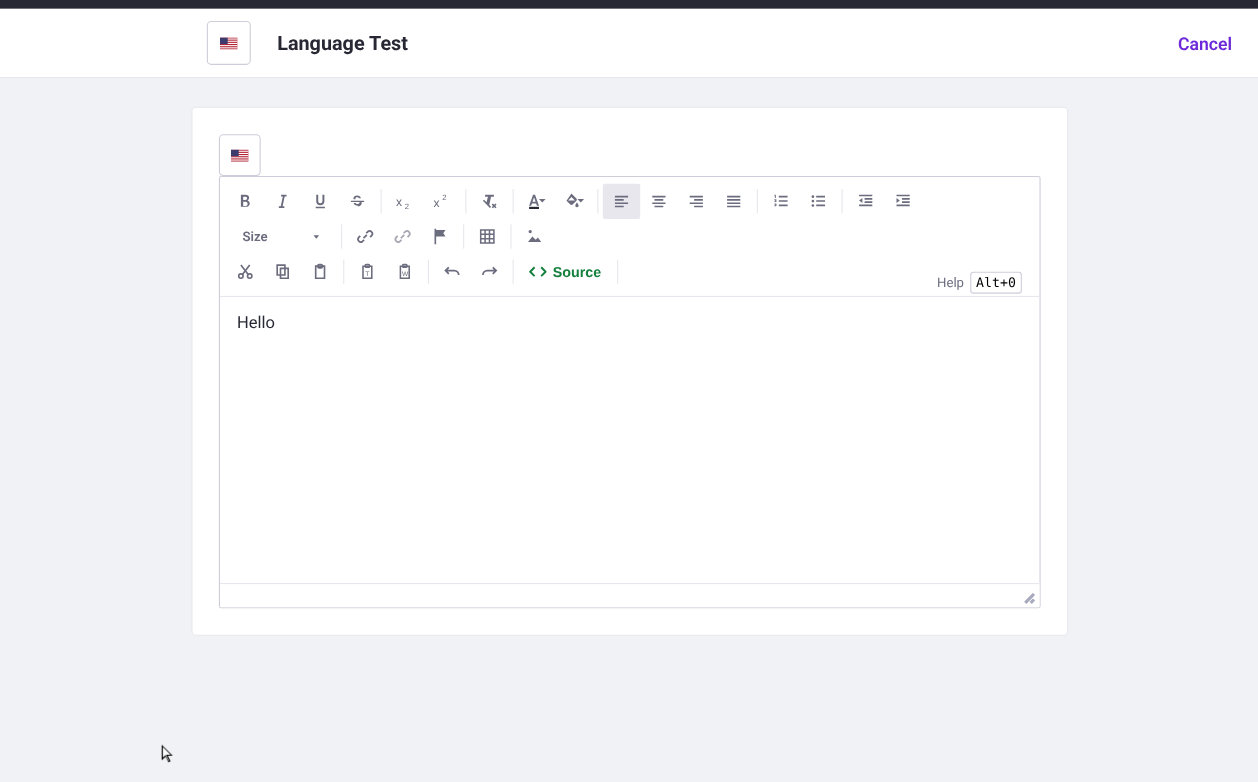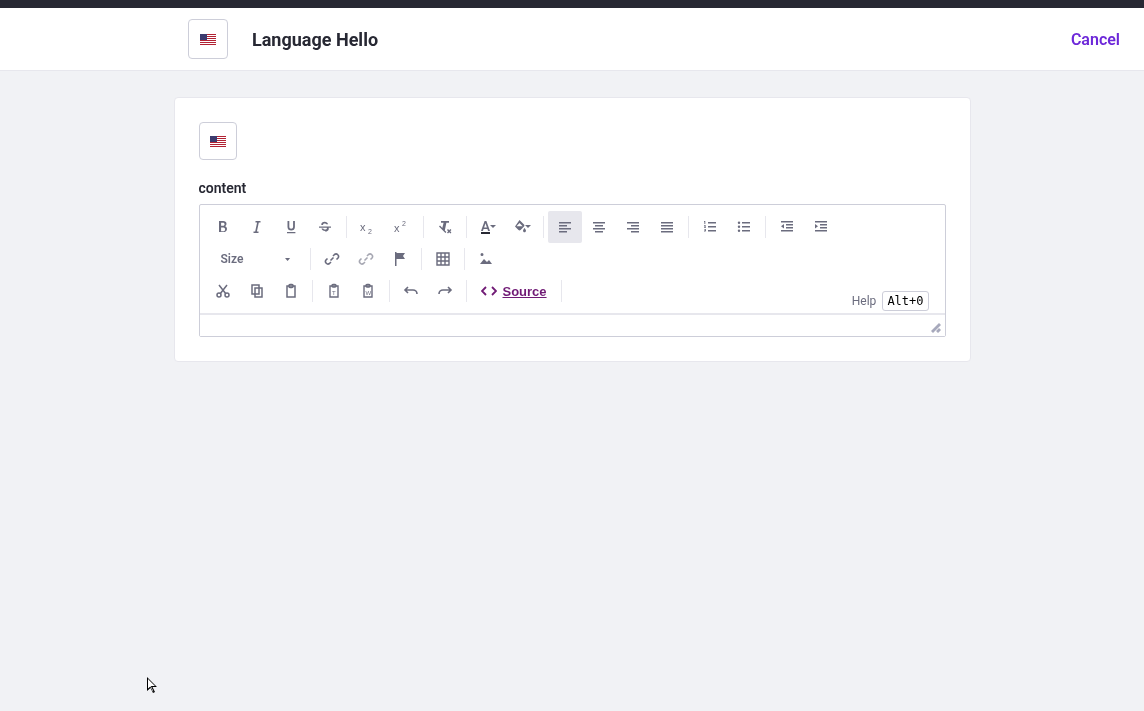--- a/index.html
+++ b/index.html
@@ -118,25 +118,24 @@
     gap: 34px;
   }
   .size-combo .caret { margin-left: 8px; }
   .src-btn {
     display: inline-flex;
     align-items: center;
     height: 32px;
     padding: 0 10px;
     font-size: 13px;
     font-weight: 600;
-    color: #701a75;
+    color: #15803d;
     background: transparent;
     border: none;
     cursor: pointer;
-    text-decoration: underline;
   }
   .src-btn svg { margin-right: 6px; }
   .help {
     position: absolute;
     right: 10px;
     top: 16px;
     display: inline-flex;
     align-items: center;
     font-size: 12px;
     color: #6b6c7e;
@@ -189,40 +188,39 @@
     <svg class="flag" viewBox="0 0 16 11">
       <rect width="16" height="11" fill="#b22234"></rect>
       <rect y="1" width="16" height="1" fill="#ffffff"></rect>
       <rect y="3" width="16" height="1" fill="#ffffff"></rect>
       <rect y="5" width="16" height="1" fill="#ffffff"></rect>
       <rect y="7" width="16" height="1" fill="#ffffff"></rect>
       <rect y="9" width="16" height="1" fill="#ffffff"></rect>
       <rect width="7" height="6" fill="#3c3b6e"></rect>
     </svg>
   </button>
-  <div class="page-title">Language Hello</div>
+  <div class="page-title">Language Test</div>
   <div class="spacer"></div>
   <div class="cancel-link">Cancel</div>
 </div>
 
 <div class="page">
   <div class="card">
     <button class="flag-btn small">
       <svg class="flag" viewBox="0 0 16 11">
         <rect width="16" height="11" fill="#b22234"></rect>
         <rect y="1" width="16" height="1" fill="#ffffff"></rect>
         <rect y="3" width="16" height="1" fill="#ffffff"></rect>
         <rect y="5" width="16" height="1" fill="#ffffff"></rect>
         <rect y="7" width="16" height="1" fill="#ffffff"></rect>
         <rect y="9" width="16" height="1" fill="#ffffff"></rect>
         <rect width="7" height="6" fill="#3c3b6e"></rect>
       </svg>
     </button>
 
-    <div class="field-label">content</div>
 
     <div class="editor">
       <div class="tb">
 
         <div class="tb-row">
           <button class="tb-btn">
             <svg width="16" height="16" viewBox="0 0 16 16">
                 <path fill="currentColor" d="M4 2h4.2c1.9 0 3.3 1 3.3 2.8 0 1.1-.6 2-1.5 2.4 1.2.3 2 1.3 2 2.7 0 2-1.5 3.1-3.6 3.1H4V2zm2.1 1.8v3h1.9c1 0 1.6-.6 1.6-1.5S9 3.8 8 3.8H6.1zm0 4.7v3.7h2.2c1.1 0 1.8-.7 1.8-1.8S9.4 8.5 8.3 8.5H6.1z"></path>
               </svg>
           </button>
@@ -414,20 +412,23 @@
           </button>
           <span class="tb-sep"></span>
 
           <div class="help">
             <span>Help</span>
             <span class="kbd">Alt+0</span>
           </div>
         </div>
       </div>
 
+      <div class="editor-body" contenteditable="true" style="">
+        <span>Hello</span>
+      </div>
 
       <div class="editor-footer">
         <svg class="resize-grip" viewBox="0 0 10 10">
           <path fill="#a7a9bc" d="M8 0l2 2-8 8-2-2 8-8zM8 5l2 2-3 3-2-2 3-3z"></path>
         </svg>
       </div>
     </div>
 
   </div>
 </div>

